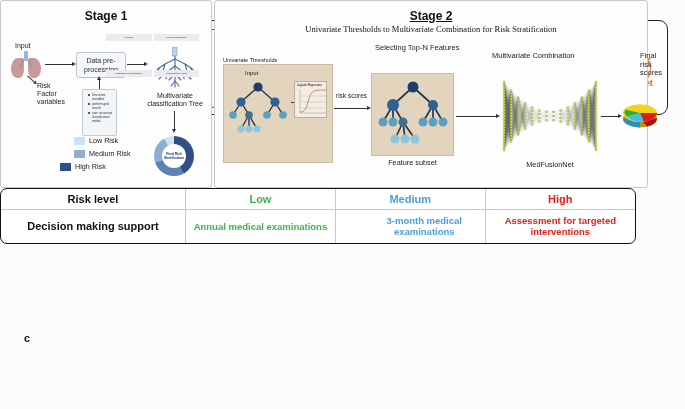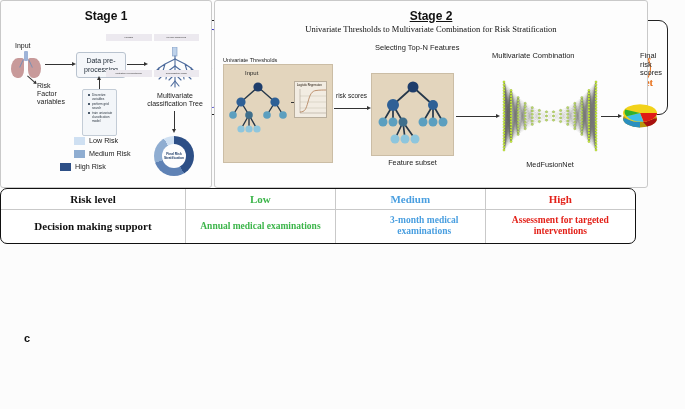--- a/index.html
+++ b/index.html
@@ -123,21 +123,21 @@
   .lrbox{position:absolute;background:#f2ece2;border:0.6px solid #b9ae9c;box-sizing:border-box;}
   .lrtitle{position:absolute;font-size:2.6px;font-weight:bold;color:#4a3f33;
        font-family:"Liberation Sans",sans-serif;}
 
   
   .pie3d{position:absolute;width:40px;height:34px;}
 
   
   #panelC{left:32px;top:347px;width:636px;height:56px;border:1.4px solid #111;border-radius:7px;
        background:#fff;box-sizing:border-box;overflow:hidden;}
-  .tbl{width:100%;height:100%;border-collapse:collapse;table-layout:fixed;font-family:Liberation Serif, serif;}
+  .tbl{width:100%;height:100%;border-collapse:collapse;table-layout:fixed;}
   .tbl td{border-right:1px solid #c9c9c9;border-bottom:1px solid #c9c9c9;
        text-align:center;vertical-align:middle;padding:1px 3px;}
   .tbl tr:last-child td{border-bottom:none;}
   .tbl td:last-child{border-right:none;}
   .c-head{font-weight:bold;font-size:11px;color:#111;}
   .c-val{font-weight:bold;font-size:11px;}
   .c-body{font-weight:bold;font-size:9.5px;line-height:11px;}
 </style>
 </head>
 <body>

